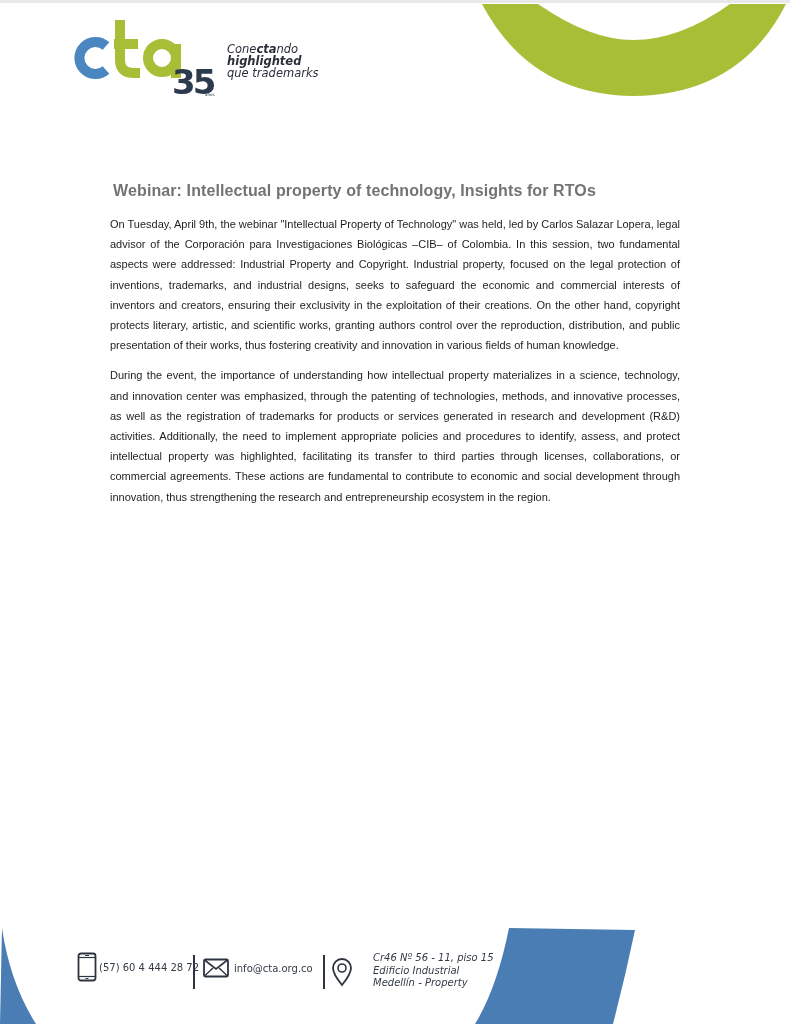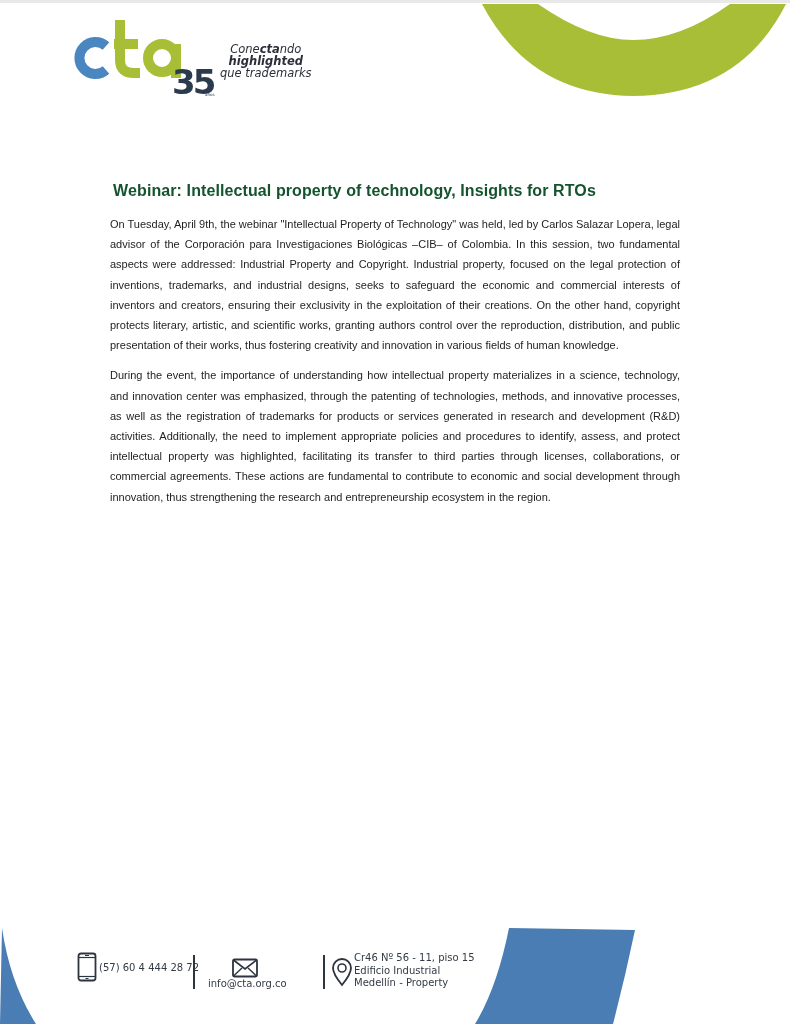--- a/index.html
+++ b/index.html
@@ -48,21 +48,21 @@
     .tagline .bold { font-weight: bold; }
     .title {
       position: absolute;
       left: 0;
       top: 182px;
       width: 709px;
       text-align: center;
       font-family: "Liberation Sans", sans-serif;
       font-weight: bold;
       font-size: 16px;
-      color: #14532d;
+      color: #737373;
       letter-spacing: 0.1px;
     }
     .body-text {
       position: absolute;
       left: 110px;
       top: 214px;
       width: 570px;
       font-family: "Liberation Sans", sans-serif;
       font-size: 11px;
       line-height: 20.2px;
@@ -83,21 +83,21 @@
     .contact {
       position: absolute;
       top: 952px;
       display: flex;
       align-items: center;
       font-family: "DejaVu Sans", sans-serif;
       font-size: 10px;
       color: #333b45;
     }
     .phone { left: 77px; justify-content: flex-end; }
-    .email { left: 203px; flex-direction: column; }
+    .email { left: 203px; }
     .address { left: 330px; top: 954px; }
     .divider {
       position: absolute;
       width: 2px;
       background: #2c3440;
     }
     .addr-lines {
       font-family: "DejaVu Sans", sans-serif;
       font-size: 10px;
       line-height: 12.5px;
@@ -120,21 +120,21 @@
 
     <path d="M 48 2 L 48 42 Q 48 55 62 55 L 68 55" fill="none" stroke="#a9be37" stroke-width="10"></path>
     <path d="M 42 26 L 66 26" fill="none" stroke="#a9be37" stroke-width="10"></path>
 
     <circle cx="90" cy="40" r="14" fill="none" stroke="#a9be37" stroke-width="10"></circle>
     <path d="M 104 26 L 104 60" fill="none" stroke="#a9be37" stroke-width="10"></path>
 
     <text x="100" y="76" font-family="DejaVu Sans, sans-serif" font-weight="bold" font-size="34" fill="#2c3a4d" letter-spacing="-3">35</text>
     <text x="133" y="78" font-family="DejaVu Sans, sans-serif" font-size="4" fill="#2c3a4d">años</text>
   </svg>
-  <div class="tagline" style="left:148px; top:25px;text-align:center;">
+  <div class="tagline" style="left:155px; top:25px;">
     <div><span>Cone</span><span class="bold">cta</span><span>ndo</span></div>
     <div class="bold">highlighted</div>
     <div>que trademarks</div>
   </div>
 </div>
 
 <h1 class="title">Webinar: Intellectual property of technology, Insights for RTOs</h1>
 
 <div class="body-text">
   <p>On Tuesday, April 9th, the webinar "Intellectual Property of Technology" was held, led by Carlos Salazar Lopera, legal advisor of the Corporación para Investigaciones Biológicas –CIB– of Colombia. In this session, two fundamental aspects were addressed: Industrial Property and Copyright. Industrial property, focused on the legal protection of inventions, trademarks, and industrial designs, seeks to safeguard the economic and commercial interests of inventors and creators, ensuring their exclusivity in the exploitation of their creations. On the other hand, copyright protects literary, artistic, and scientific works, granting authors control over the reproduction, distribution, and public presentation of their works, thus fostering creativity and innovation in various fields of human knowledge.</p>
@@ -169,18 +169,18 @@
   </svg>
   <span style="margin-left:5px;">info@cta.org.co</span>
 </div>
 <div class="divider" style="left:323px; top:955px; height:34px;"></div>
 
 <div class="contact address" style="left:331px;">
   <svg width="22" height="30" viewBox="0 0 22 30">
     <path d="M 11 28 Q 2 17 2 11 A 9 9 0 0 1 20 11 Q 20 17 11 28 Z" fill="none" stroke="#2c3440" stroke-width="1.8"></path>
     <circle cx="11" cy="11" r="4" fill="none" stroke="#2c3440" stroke-width="1.6"></circle>
   </svg>
-  <div class="addr-lines" style="margin-left:1px; margin-top:-2px;">
+  <div class="addr-lines" style="margin-left:20px; margin-top:-2px;font-style:italic;">
     <div>Cr46 Nº 56 - 11, piso 15</div>
     <div>Edificio Industrial</div>
     <div>Medellín - Property</div>
   </div>
 </div>
 
 </body></html>

